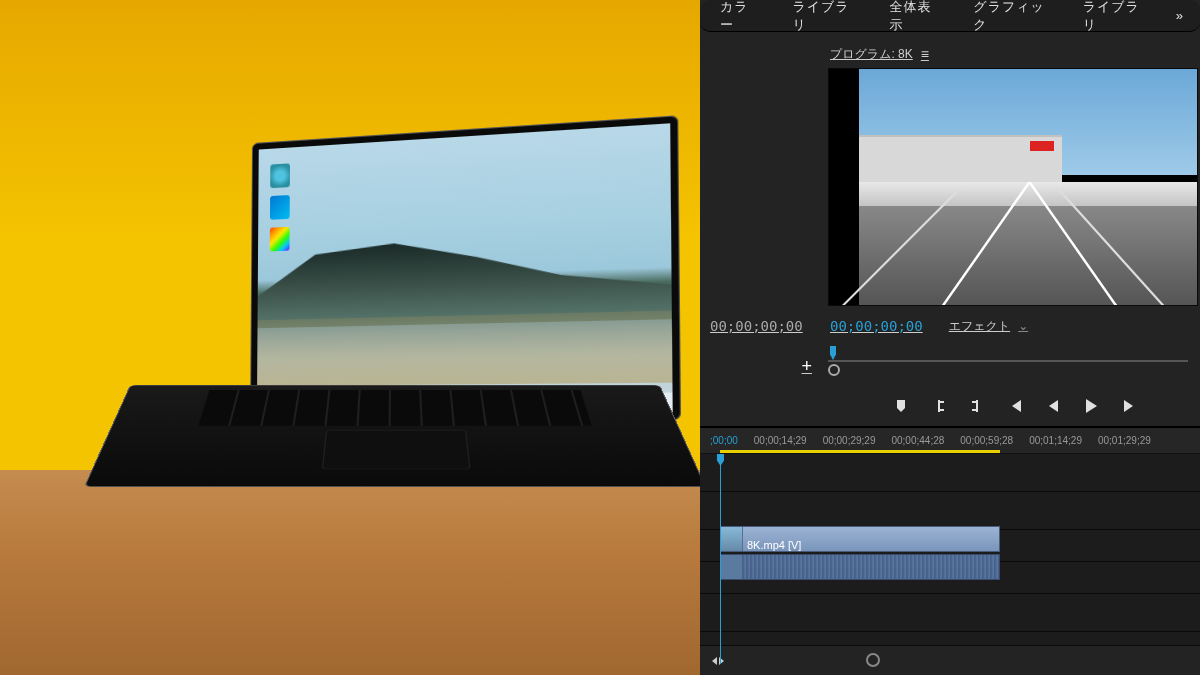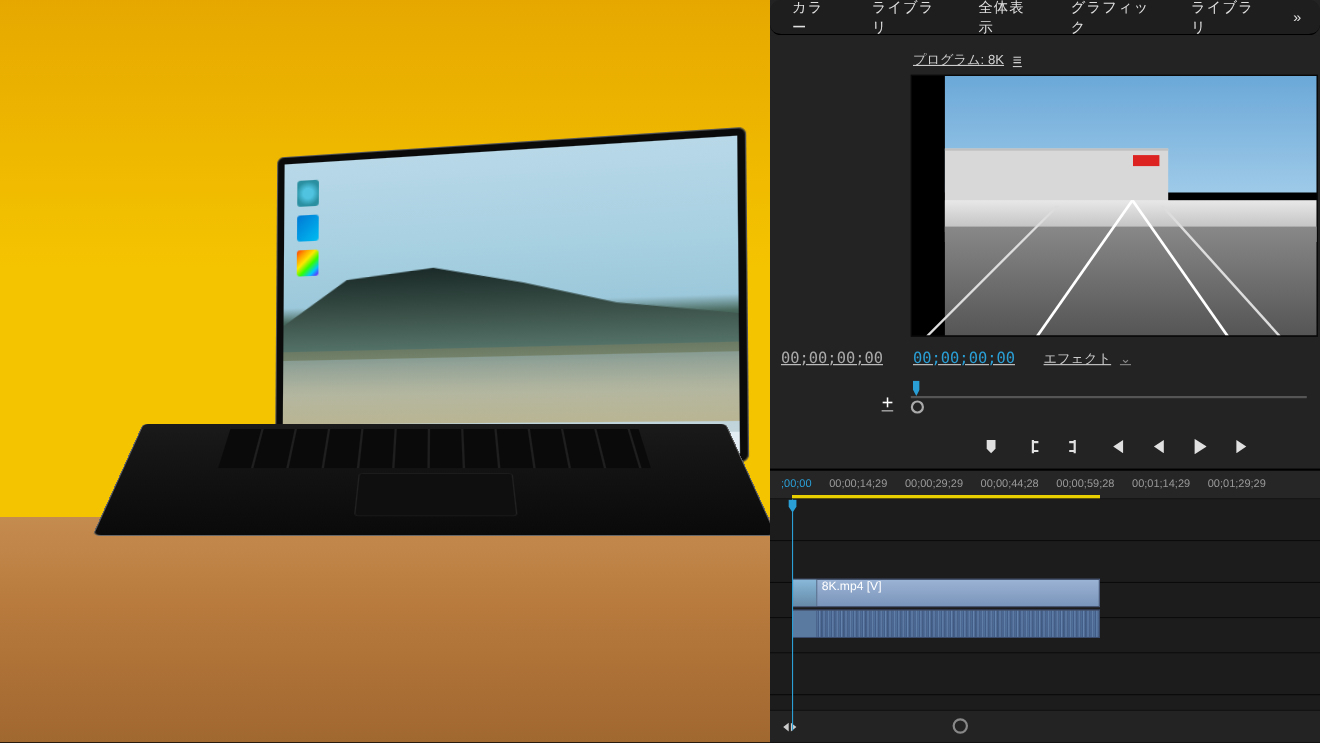--- a/index.html
+++ b/index.html
@@ -83,21 +83,21 @@
 .timeline { flex: 1; background: #232323; display: flex; flex-direction: column; }
 .ruler { height: 26px; background: #262626; display: flex; align-items: center; font-size: 10px; color: #999; position: relative; border-bottom: 1px solid #111; padding-left: 10px; }
 .ruler-tc { margin-right: 16px; }
 .ruler-tc.first { color: #2a9fd6; }
 .tl-playhead { position: absolute; left: 20px; top: 0; width: 1px; height: 210px; background: #2a9fd6; z-index: 5; }
 .tl-ph-head { position: absolute; top: 0; left: -5px; width: 11px; height: 12px; background: #2a9fd6; clip-path: polygon(18% 0,82% 0,82% 55%,50% 100%,18% 55%); }
 .yellow-bar { position: absolute; left: 20px; top: 22px; width: 280px; height: 3px; background: #e8d000; }
 .tracks { flex: 1; background: #1c1c1c; position: relative; }
 .track { height: 32px; border-bottom: 1px solid #0a0a0a; background: #1c1c1c; }
 .track.tall { height: 38px; }
-.video-clip { position: absolute; top: 72px; left: 20px; width: 280px; height: 26px; background: linear-gradient(180deg,#9bb3d4 0%,#7a95bb 100%); border: 1px solid #4a5a7a; display: flex; align-items: flex-start; font-size: 11px; color: #fff; }
+.video-clip { position: absolute; top: 72px; left: 20px; width: 280px; height: 26px; background: linear-gradient(180deg,#9bb3d4 0%,#7a95bb 100%); border: 1px solid #4a5a7a; display: flex; align-items: flex-end; font-size: 11px; color: #fff; }
 .clip-thumb { width: 22px; height: 100%; background: linear-gradient(180deg,#88b8d8,#668aa8); margin-right: 4px; border-right: 1px solid #5a7090; }
 .audio-clip { position: absolute; top: 100px; left: 20px; width: 280px; height: 26px; background: linear-gradient(180deg,#8aa5c8 0%,#6a85a8 100%); border: 1px solid #3a4a6a; overflow: hidden; display: flex; }
 .audio-thumb { width: 22px; height: 100%; background: #5a7aa0; border-right: 1px solid #4a6088; flex-shrink: 0; }
 .waveform { flex: 1; background: repeating-linear-gradient(90deg,#4a6a95 0px,#3a5580 1px,#6080aa 2px,#4a6590 3px,#385075 4px); opacity: 0.9; }
 .tl-bottom { height: 30px; background: #232323; display: flex; align-items: center; padding: 0 10px; border-top: 1px solid #0a0a0a; }
 .snap-btn { width: 16px; height: 12px; display: flex; align-items: center; justify-content: center; }
 .zoom-scroll { flex: 1; height: 10px; margin: 0 40px; position: relative; }
 .zoom-handle { position: absolute; left: 100px; width: 14px; height: 14px; border: 2px solid #888; border-radius: 50%; top: -3px; }
 </style>
 </head>

